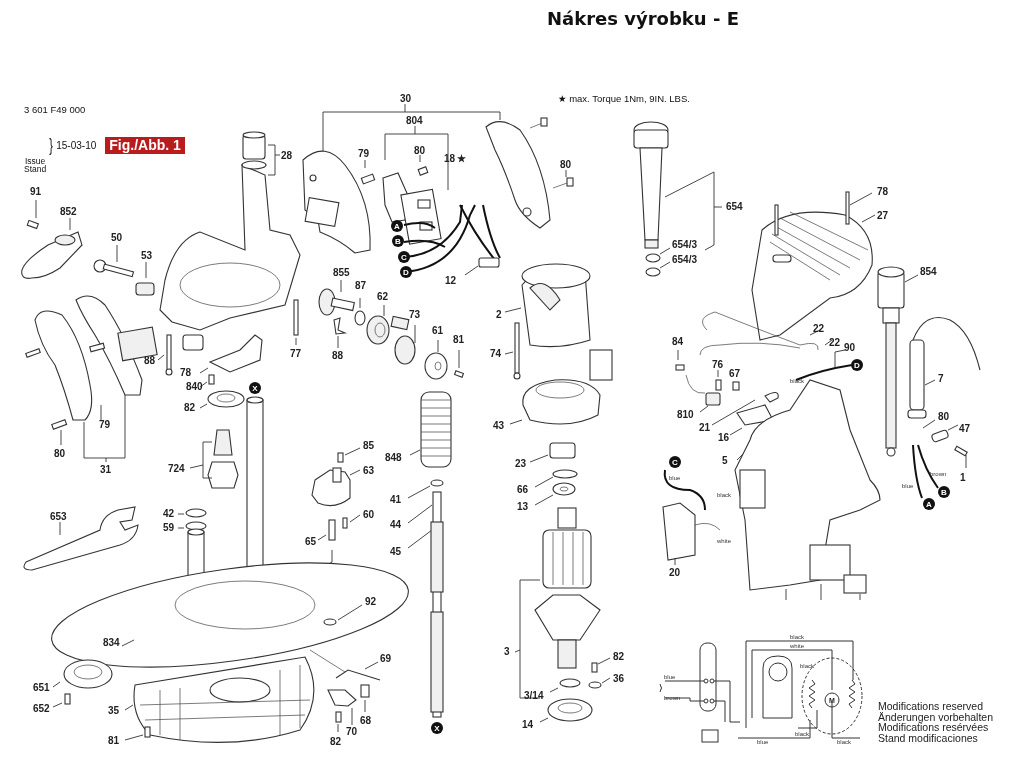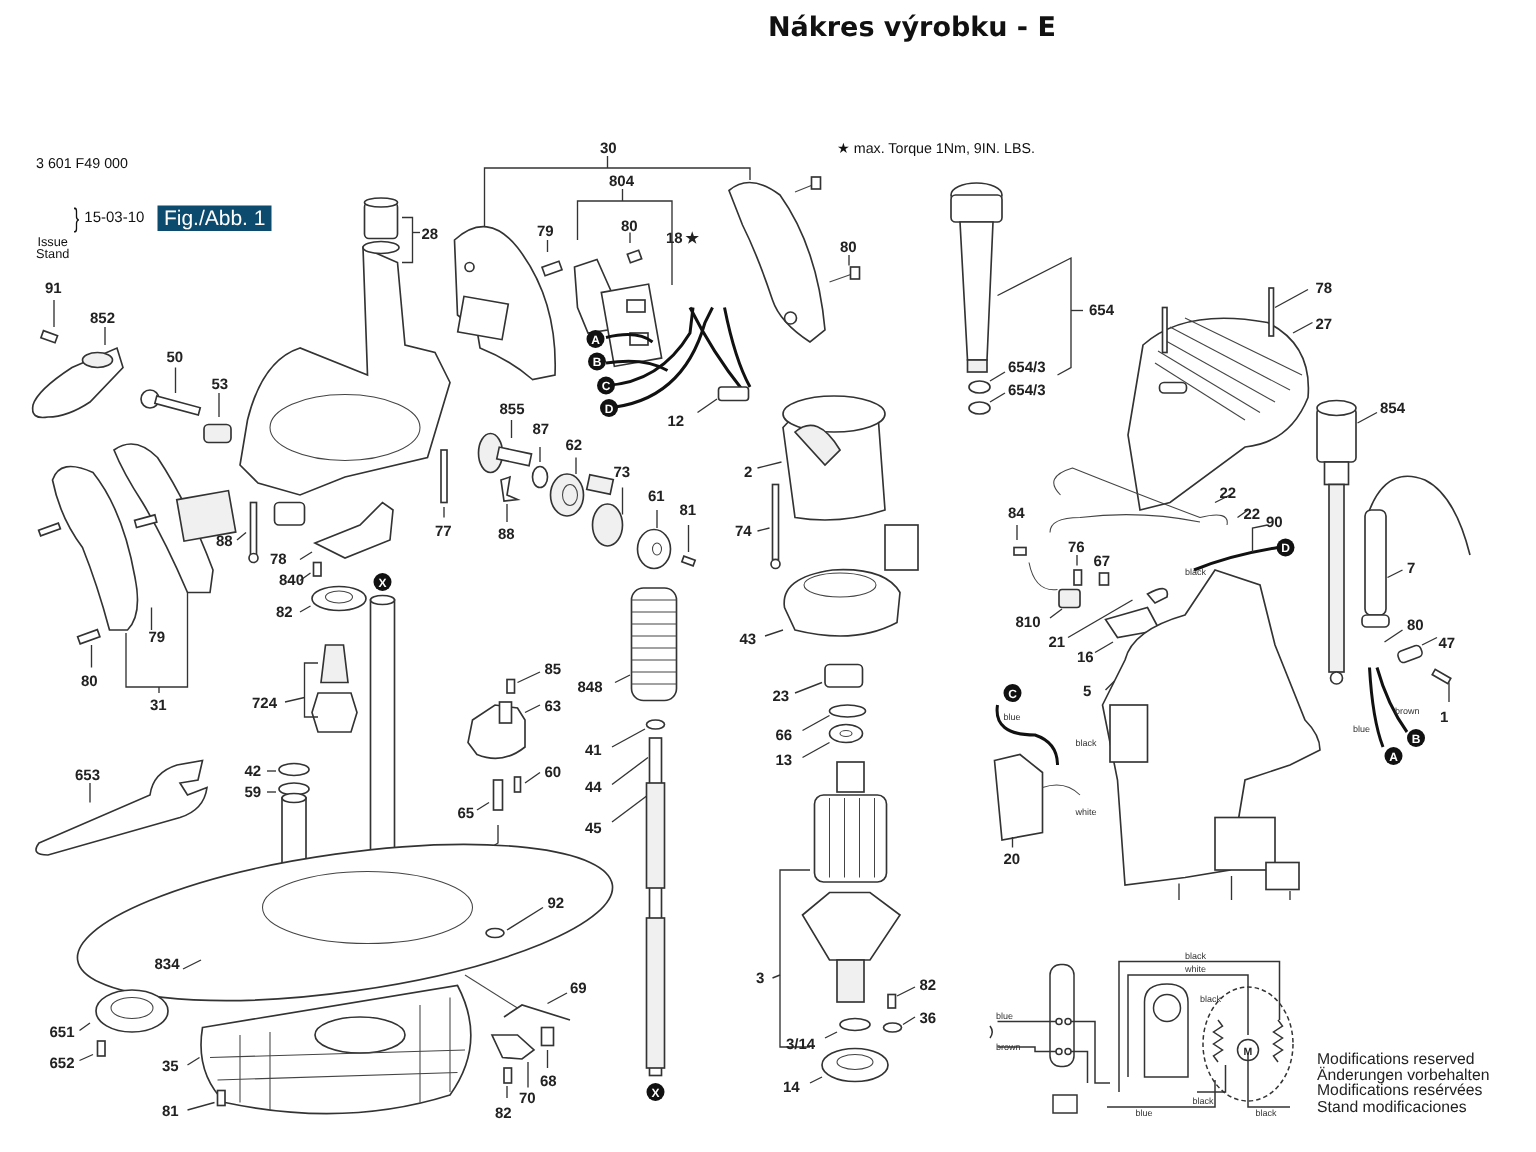--- a/index.html
+++ b/index.html
@@ -1,25 +1,25 @@
 <!DOCTYPE html>
 <html><head>
 <meta charset="utf-8">
 <style>
   html, body { margin: 0; padding: 0; background: #ffffff; }
   body { width: 1024px; height: 768px; position: relative; overflow: hidden;
          font-family: "Liberation Sans", sans-serif; color: #111; }
-  .page-title { position: absolute; left: 512px; top: 8px; font-family: "DejaVu Sans", sans-serif;
+  .page-title { position: absolute; left: 547px; top: 8px; font-family: "DejaVu Sans", sans-serif;
                 font-weight: bold; font-size: 18px; color: #111; }
   .header-block { position: absolute; left: 24px; top: 104px; font-size: 9.5px; line-height: 11px; }
   .issue-row { display: flex; align-items: center; margin-top: 2px; }
   .issue-labels { font-size: 8.5px; line-height: 8px; text-align: center; margin-top: 40px; }
   .brace { font-size: 18px; line-height: 16px; margin: 0 2px; transform: scaleX(0.6); }
   .issue-date { font-size: 10px; margin-right: 9px; }
-  .fig-badge { background: #0c4a6e; color: #fff; font-weight: normal; font-size: 14px; padding: 1px 4px; line-height: 15px; }
+  .fig-badge { background: #b91c1c; color: #fff; font-weight: bold; font-size: 14px; padding: 1px 4px; line-height: 15px; }
   .torque-note { position: absolute; left: 558px; top: 93px; font-size: 9.5px; }
   .mod-notes { position: absolute; left: 878px; top: 701px; font-size: 10.5px; line-height: 10.5px; color: #222; }
   svg#diagram { position: absolute; left: 0; top: 0; }
   .lbl { font-family: "Liberation Sans", sans-serif; font-size: 10px; font-weight: bold; fill: #222; }
   .wlbl { font-family: "Liberation Sans", sans-serif; font-size: 6px; fill: #333; }
   .part { fill: #fff; stroke: #333; stroke-width: 1.1; }
   .partg { fill: #f0f0f0; stroke: #333; stroke-width: 1.1; }
   .lead { stroke: #333; stroke-width: 0.9; fill: none; }
   .wire { stroke: #111; stroke-width: 2; fill: none; }
   .thin { stroke: #444; stroke-width: 0.7; fill: none; }

